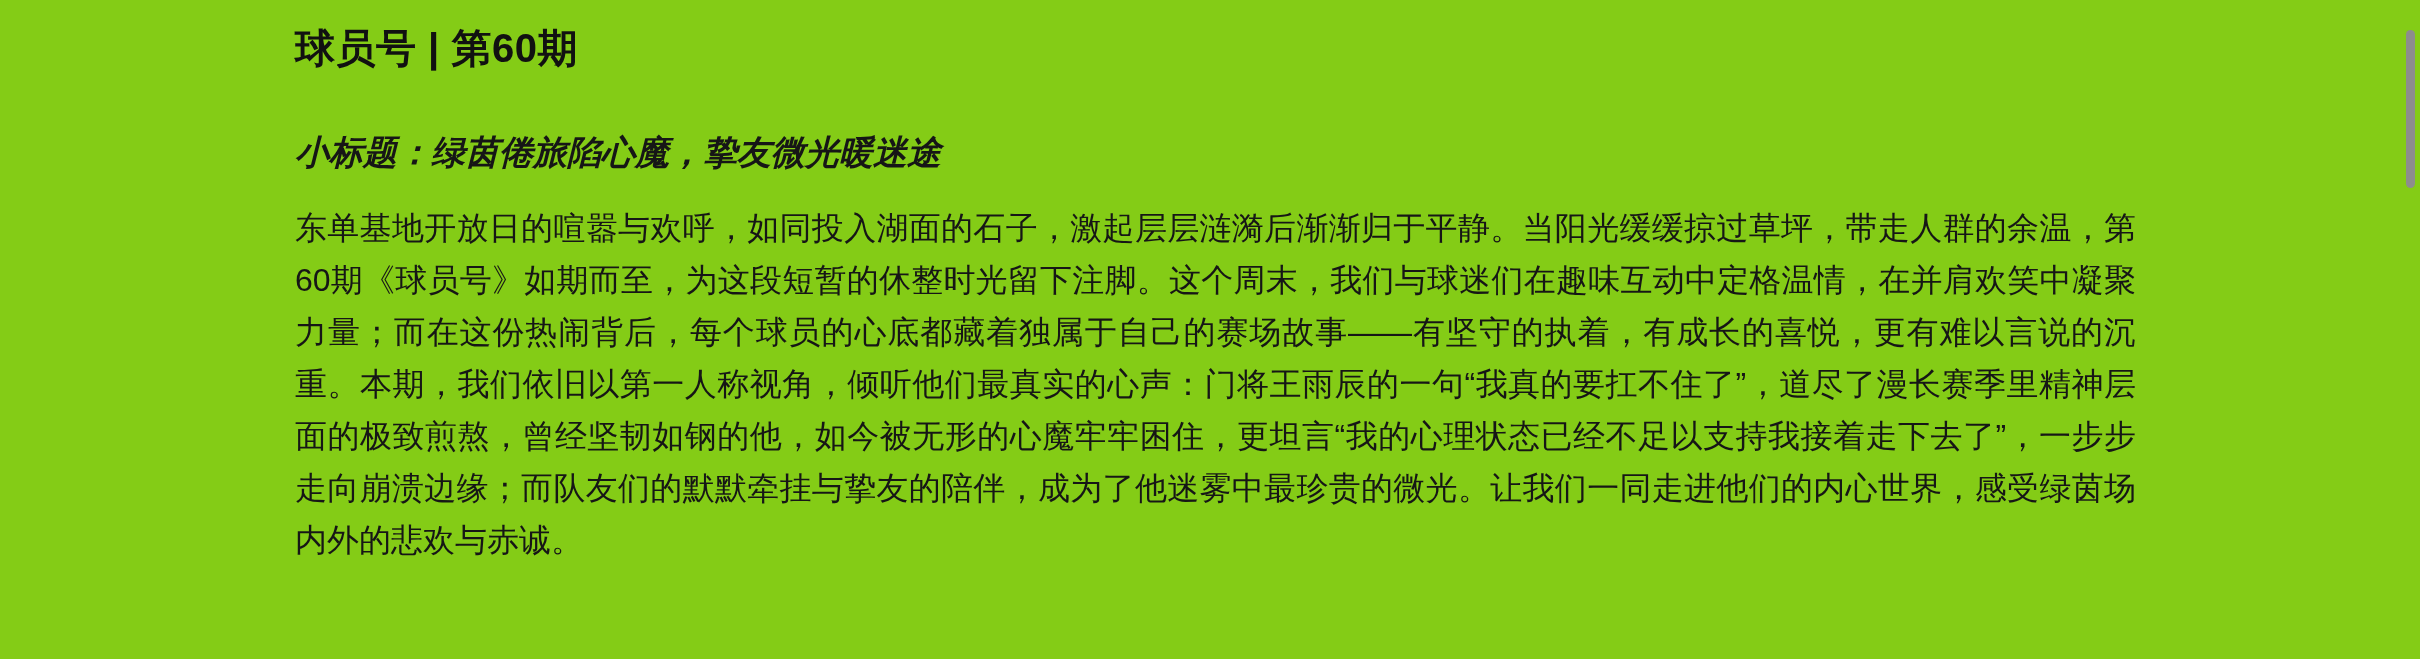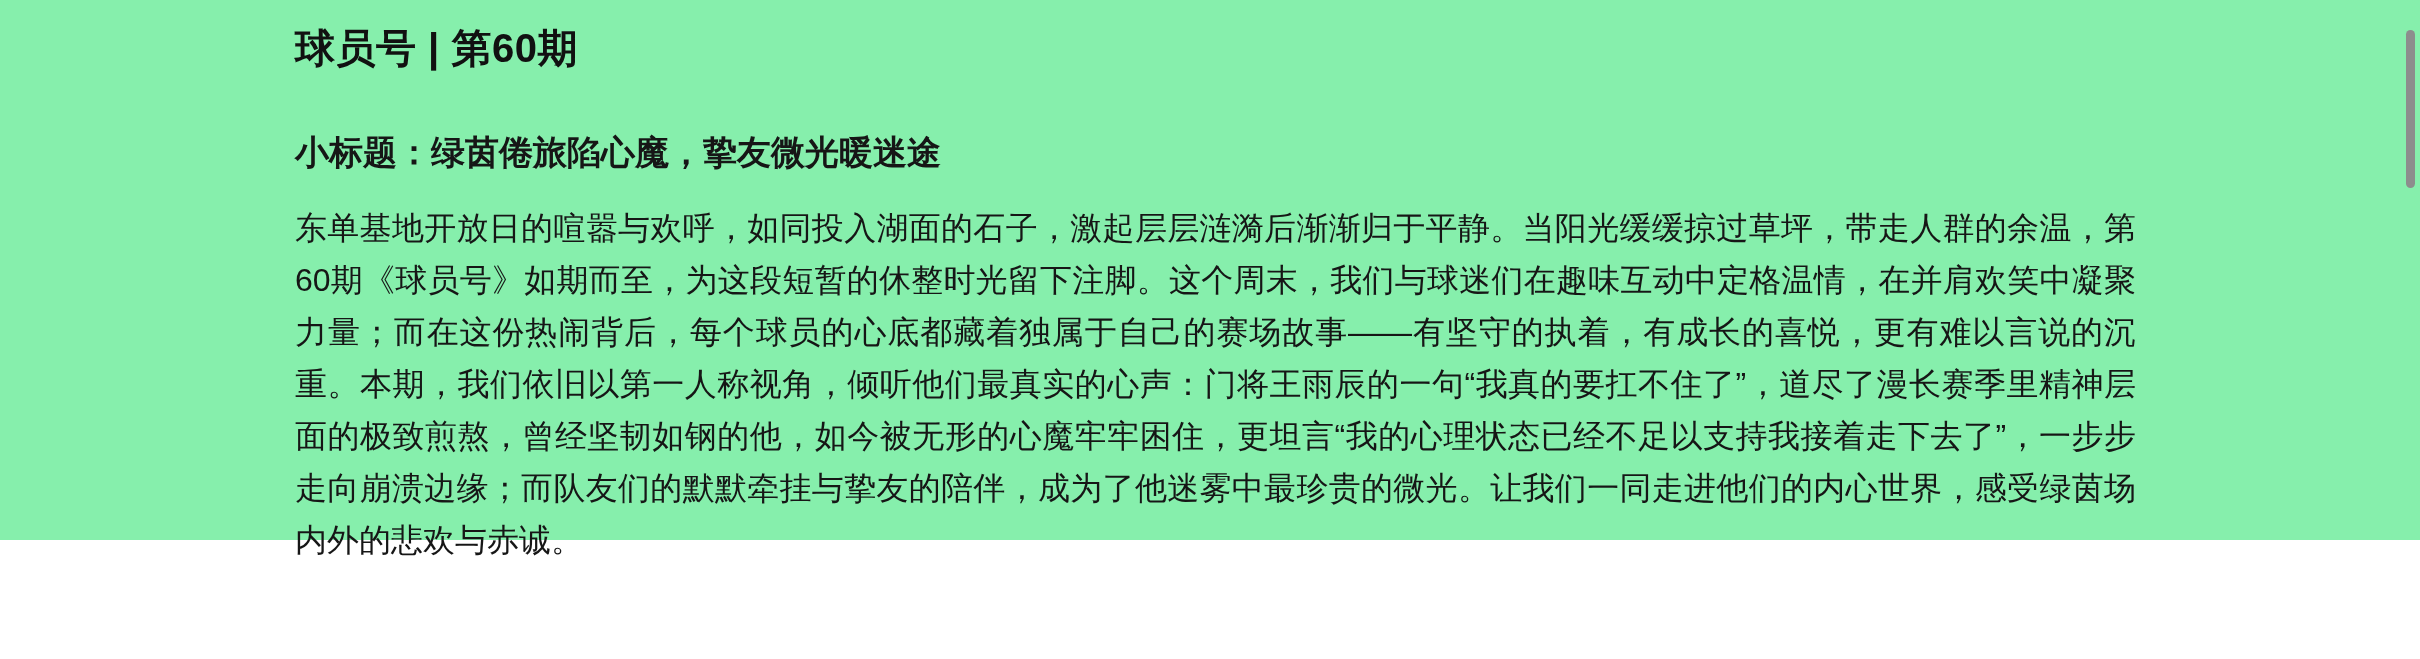--- a/index.html
+++ b/index.html
@@ -7,22 +7,22 @@
     padding: 0;
     background: #ffffff;
     width: 2420px;
     height: 659px;
     overflow: hidden;
     font-family: "Liberation Sans", "DejaVu Sans", sans-serif;
   }
   .page {
     position: relative;
     width: 2420px;
-    height: 540px;
-    background: #86efac;
+    height: 659px;
+    background: #84cc16;
   }
   .doc {
     position: absolute;
     left: 295px;
     top: 0;
     width: 1845px;
     color: #161616;
   }
   .doc h1 {
     margin: 24px 0 0 0;
@@ -31,20 +31,21 @@
     font-weight: 700;
     color: #111111;
     letter-spacing: 0.5px;
   }
   .doc h2 {
     margin: 59px 0 0 0;
     font-size: 34px;
     line-height: 42px;
     font-weight: 700;
     color: #161616;
+    font-style: italic;
   }
   .doc h3 {
     margin: 48px 0 0 0;
     font-size: 32px;
     line-height: 40px;
     font-weight: 700;
     color: #161616;
   }
   .doc p {
     margin: 29px 4px 0 0;

